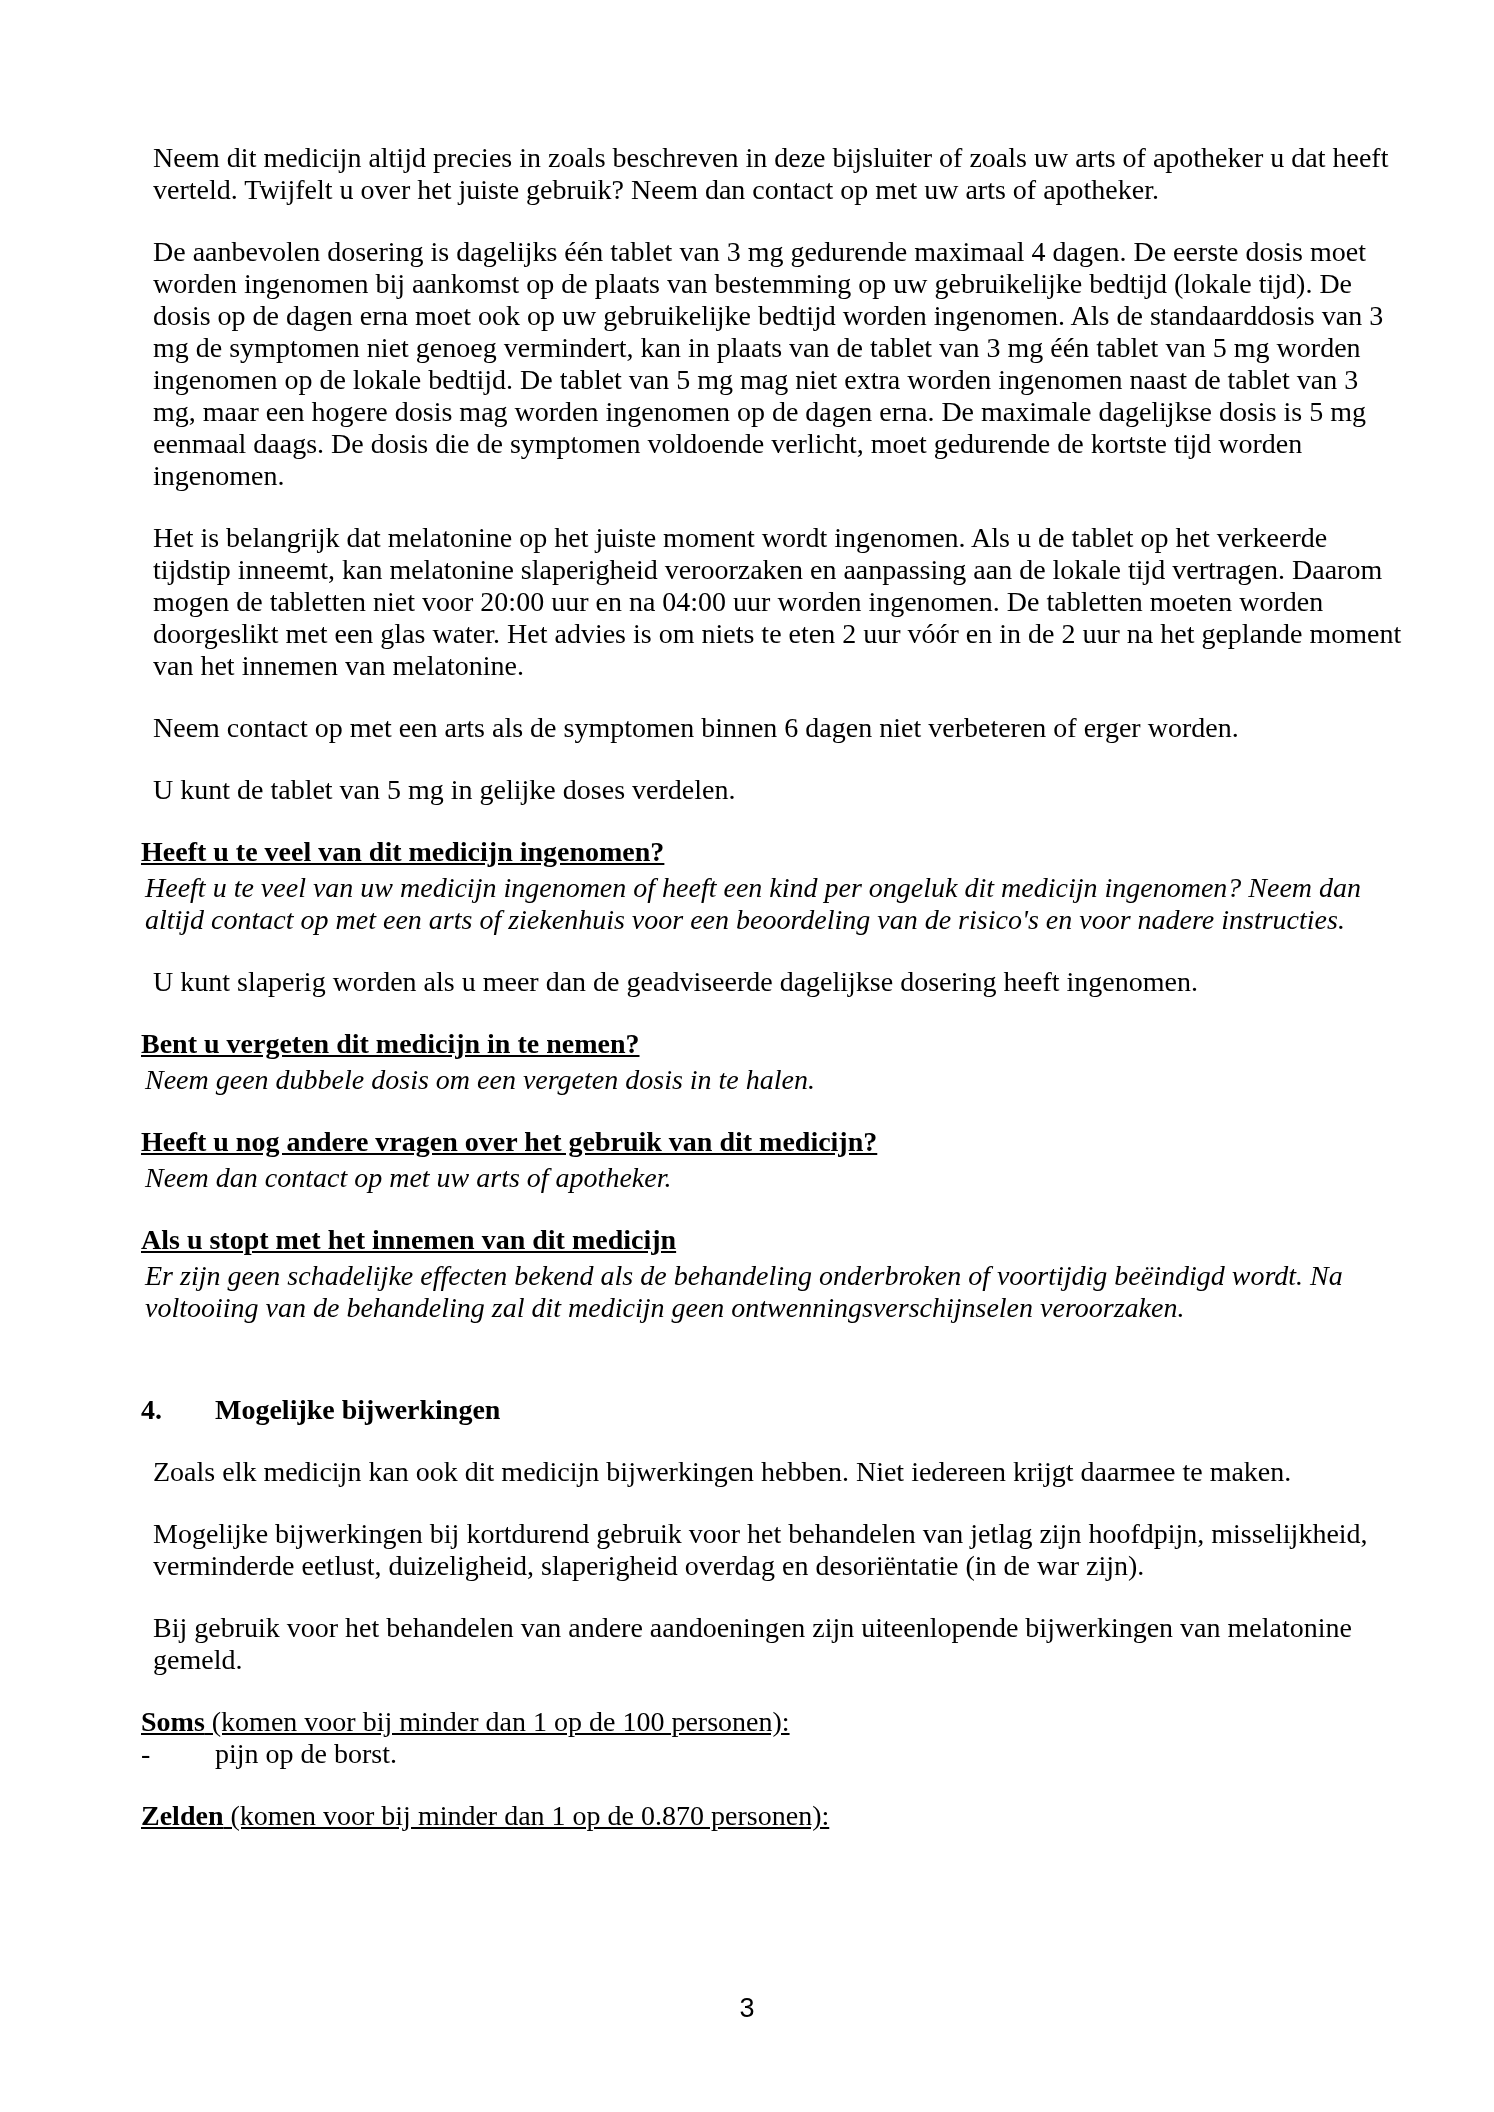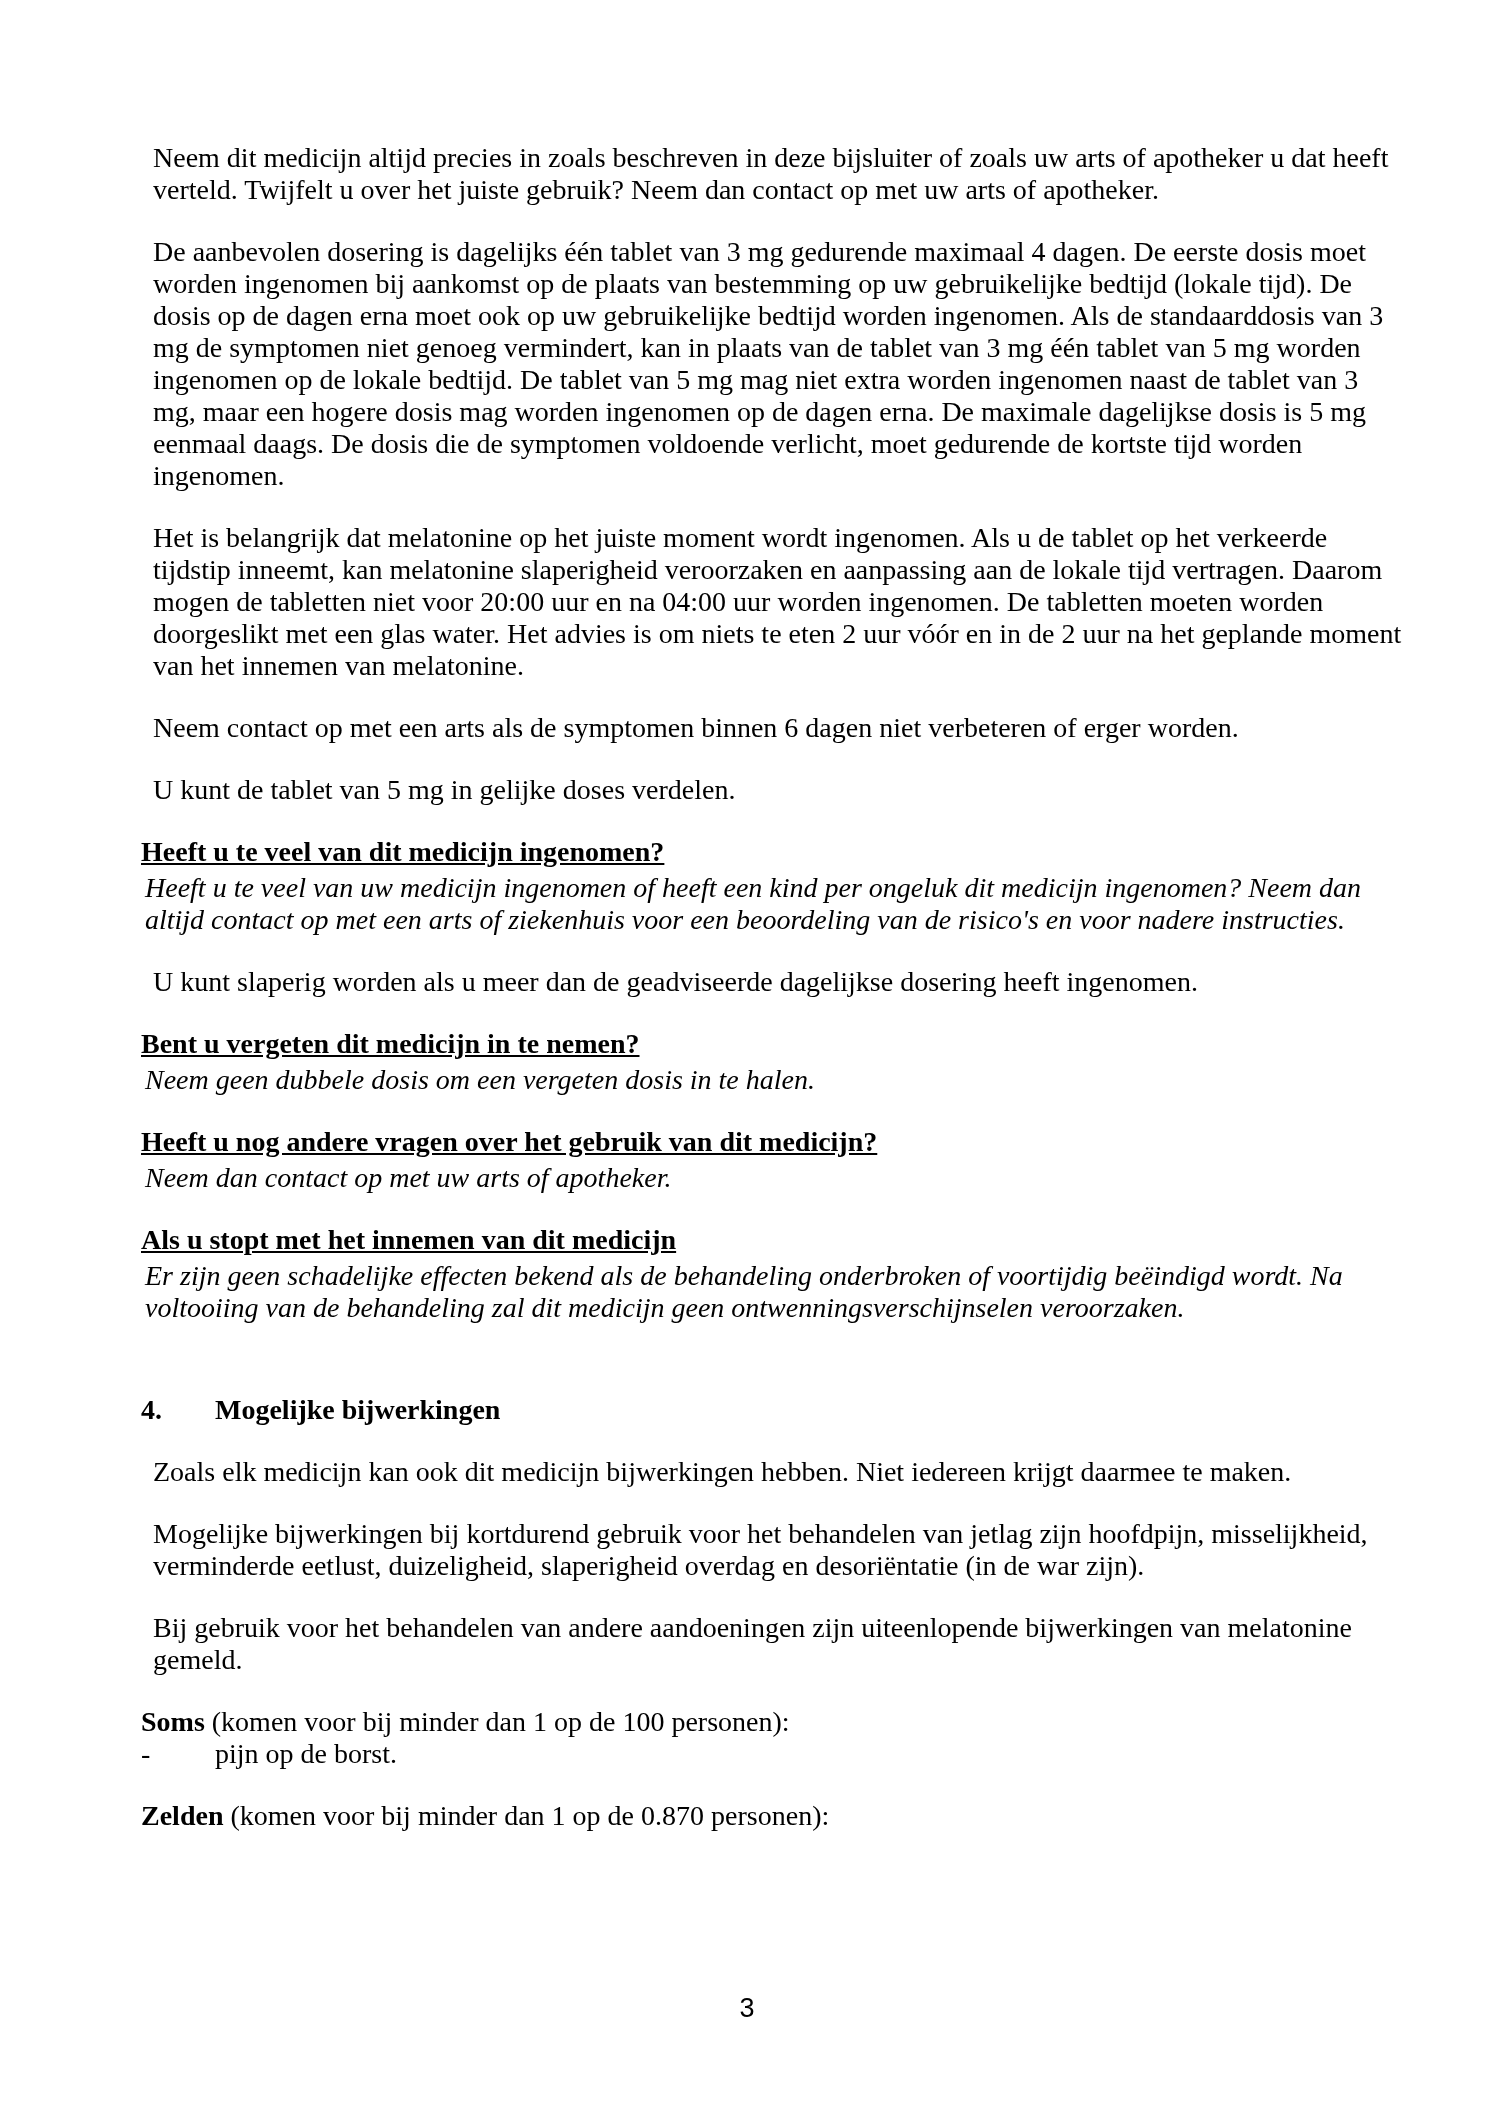--- a/index.html
+++ b/index.html
@@ -25,21 +25,21 @@
   .group { margin: 0 0 30px 0; }
   .bold-heading { font-weight: bold; margin: 0; text-decoration: underline; }
   .group .para-inner { margin: 4px; font-style: italic; }
   .section-heading {
     display: flex;
     font-weight: bold;
     margin: 70px 0 30px 0;
   }
   .section-number { width: 74px; flex: 0 0 74px; }
   .freq-block { margin: 0 0 30px 0; }
-  .freq-line { }
+  .freq-line { text-decoration: underline; }
   .freq-label { font-weight: bold; }
   .hang-row { display: flex; }
   .hang-dash { width: 74px; flex: 0 0 74px; }
   .page-footer {
     position: absolute;
     top: 1993px;
     left: 0;
     width: 1494px;
     text-align: center;
     font-family: "Liberation Sans", sans-serif;

